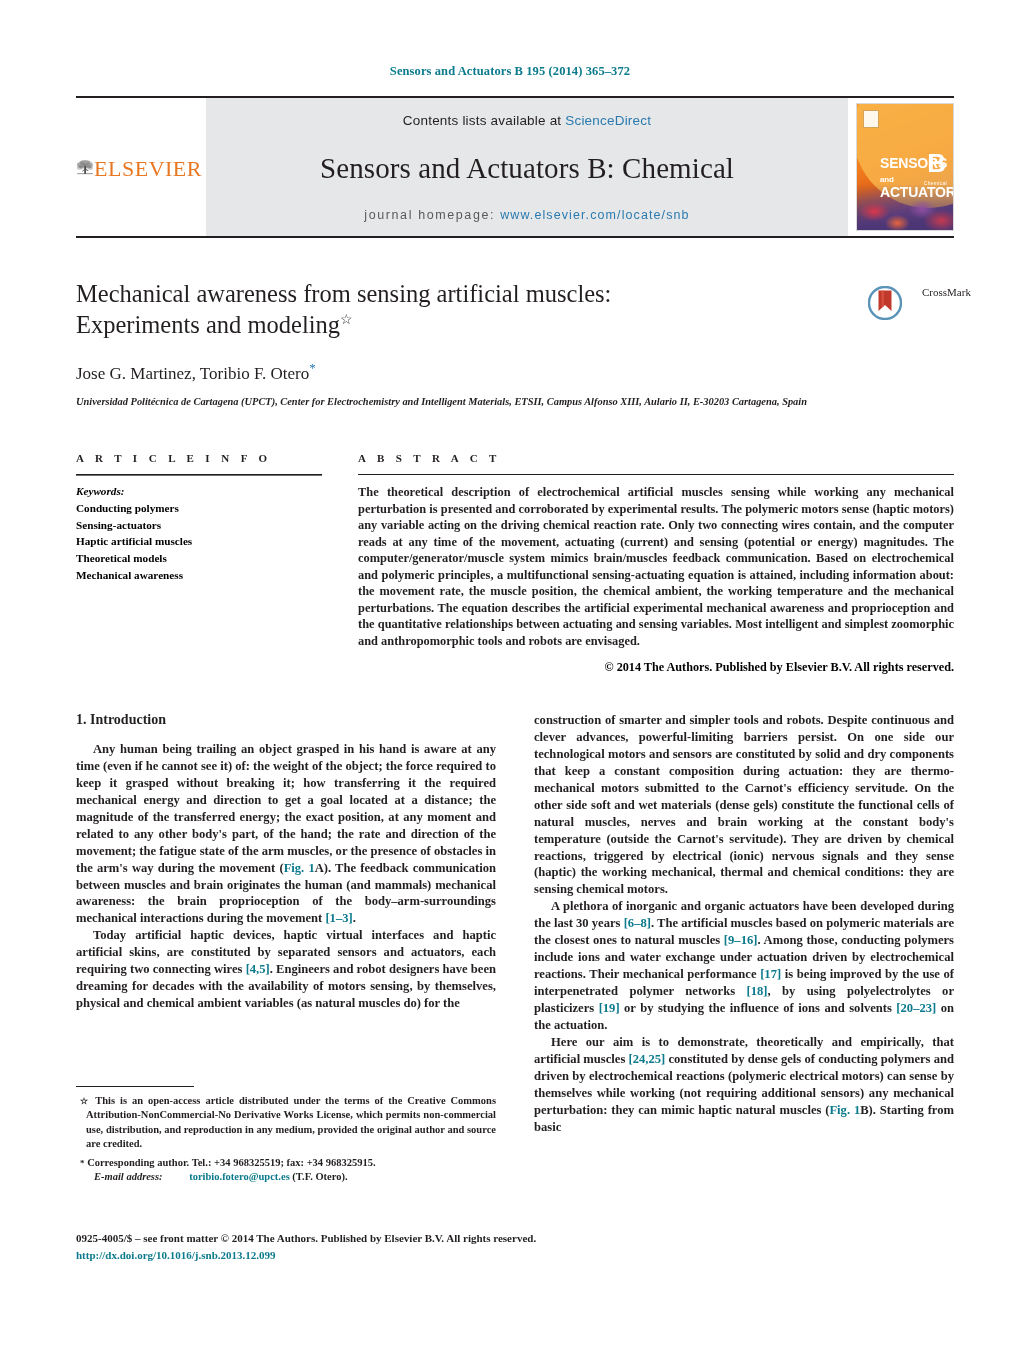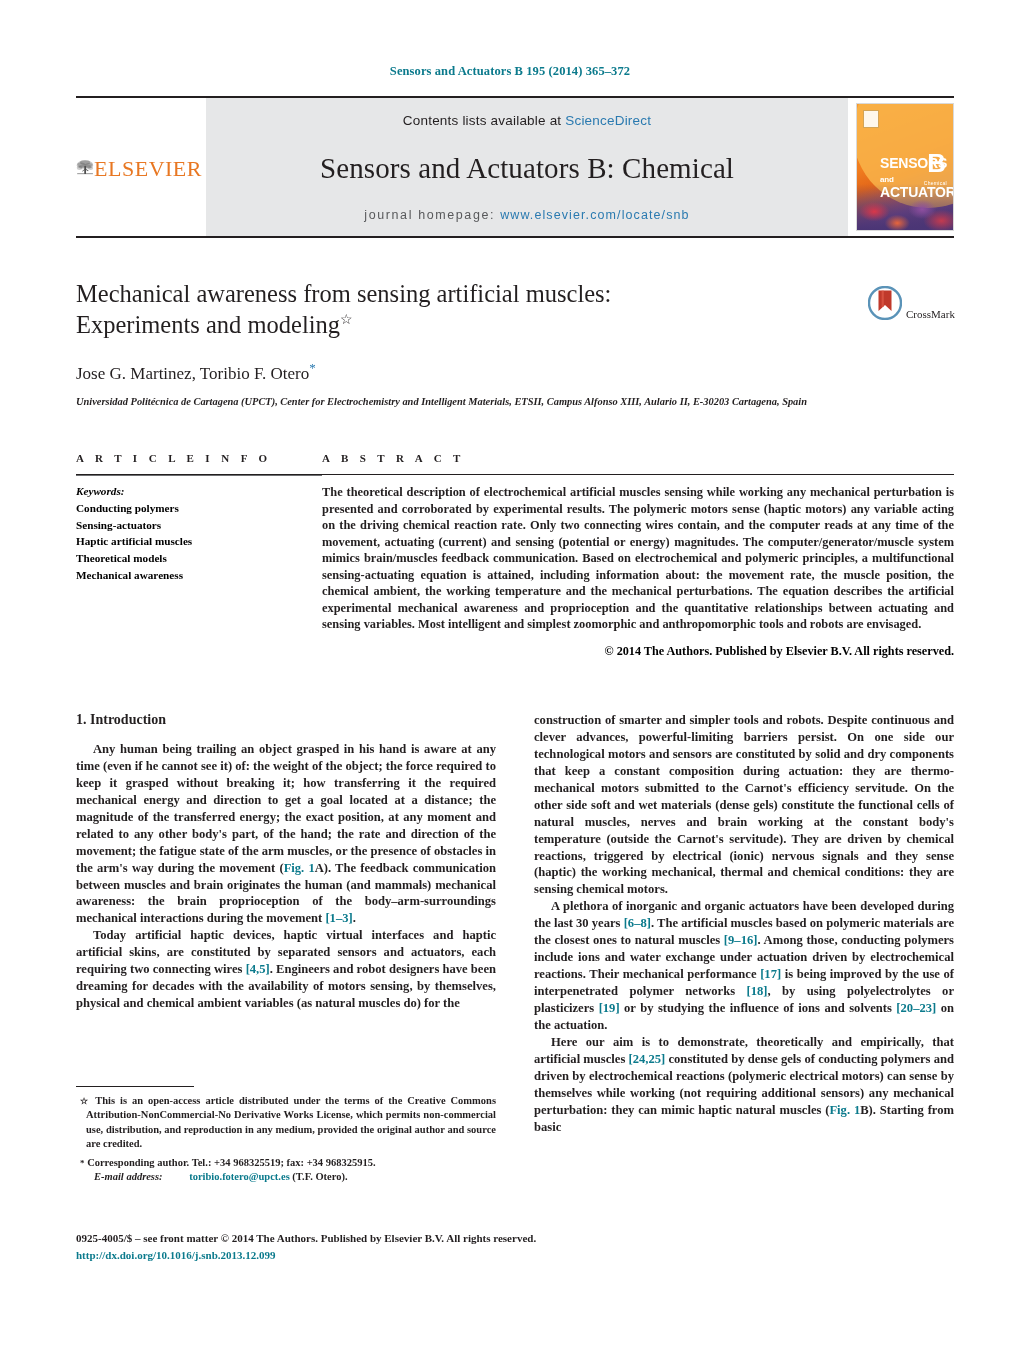--- a/index.html
+++ b/index.html
@@ -159,30 +159,30 @@
     line-height: 1.42;
     margin-top: 11px;
     color: #231f20;
     font-weight: bold;
     max-width: 800px;
   }
 
   
   .crossmark {
     position: absolute; top: 286px; left: 868px;
-    display: flex; align-items: flex-end; gap: 4px;
+    display: flex; align-items: flex-start; gap: 20px;
   }
   .crossmark .label {
     font-family: "Liberation Serif", serif;
     font-size: 11px; color: #231f20;
   }
 
   
   .band { position: absolute; top: 452px; left: 76px; width: 878px; }
-  .band-grid { display: flex; }
+  .band-grid { display: flex; gap: 36px; }
 
   .col-info { width: 246px; flex: 0 0 246px; }
   .col-abs  { flex: 1 1 auto; }
 
   .sec-head {
     font-family: "Liberation Serif", serif;
     font-size: 11px;
     font-weight: bold;
     letter-spacing: 4.4px;
     color: #231f20;

